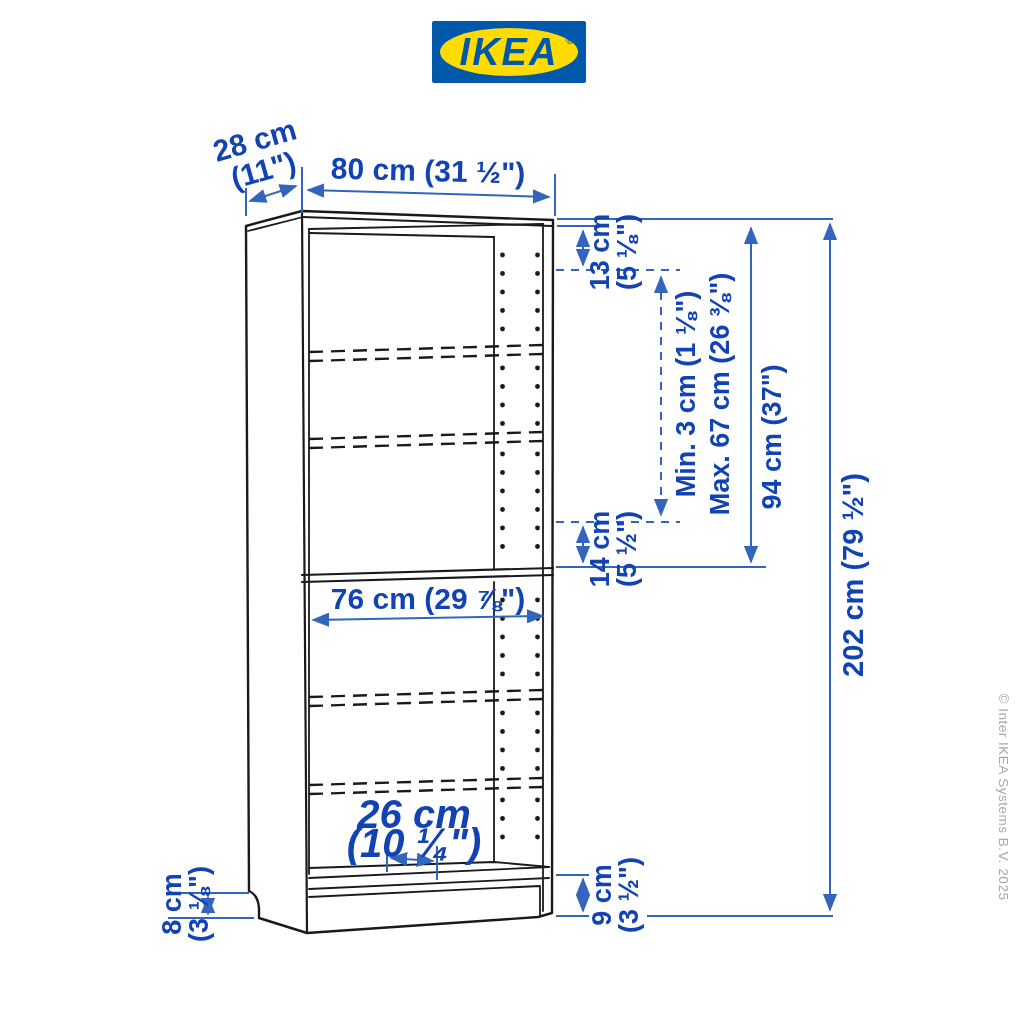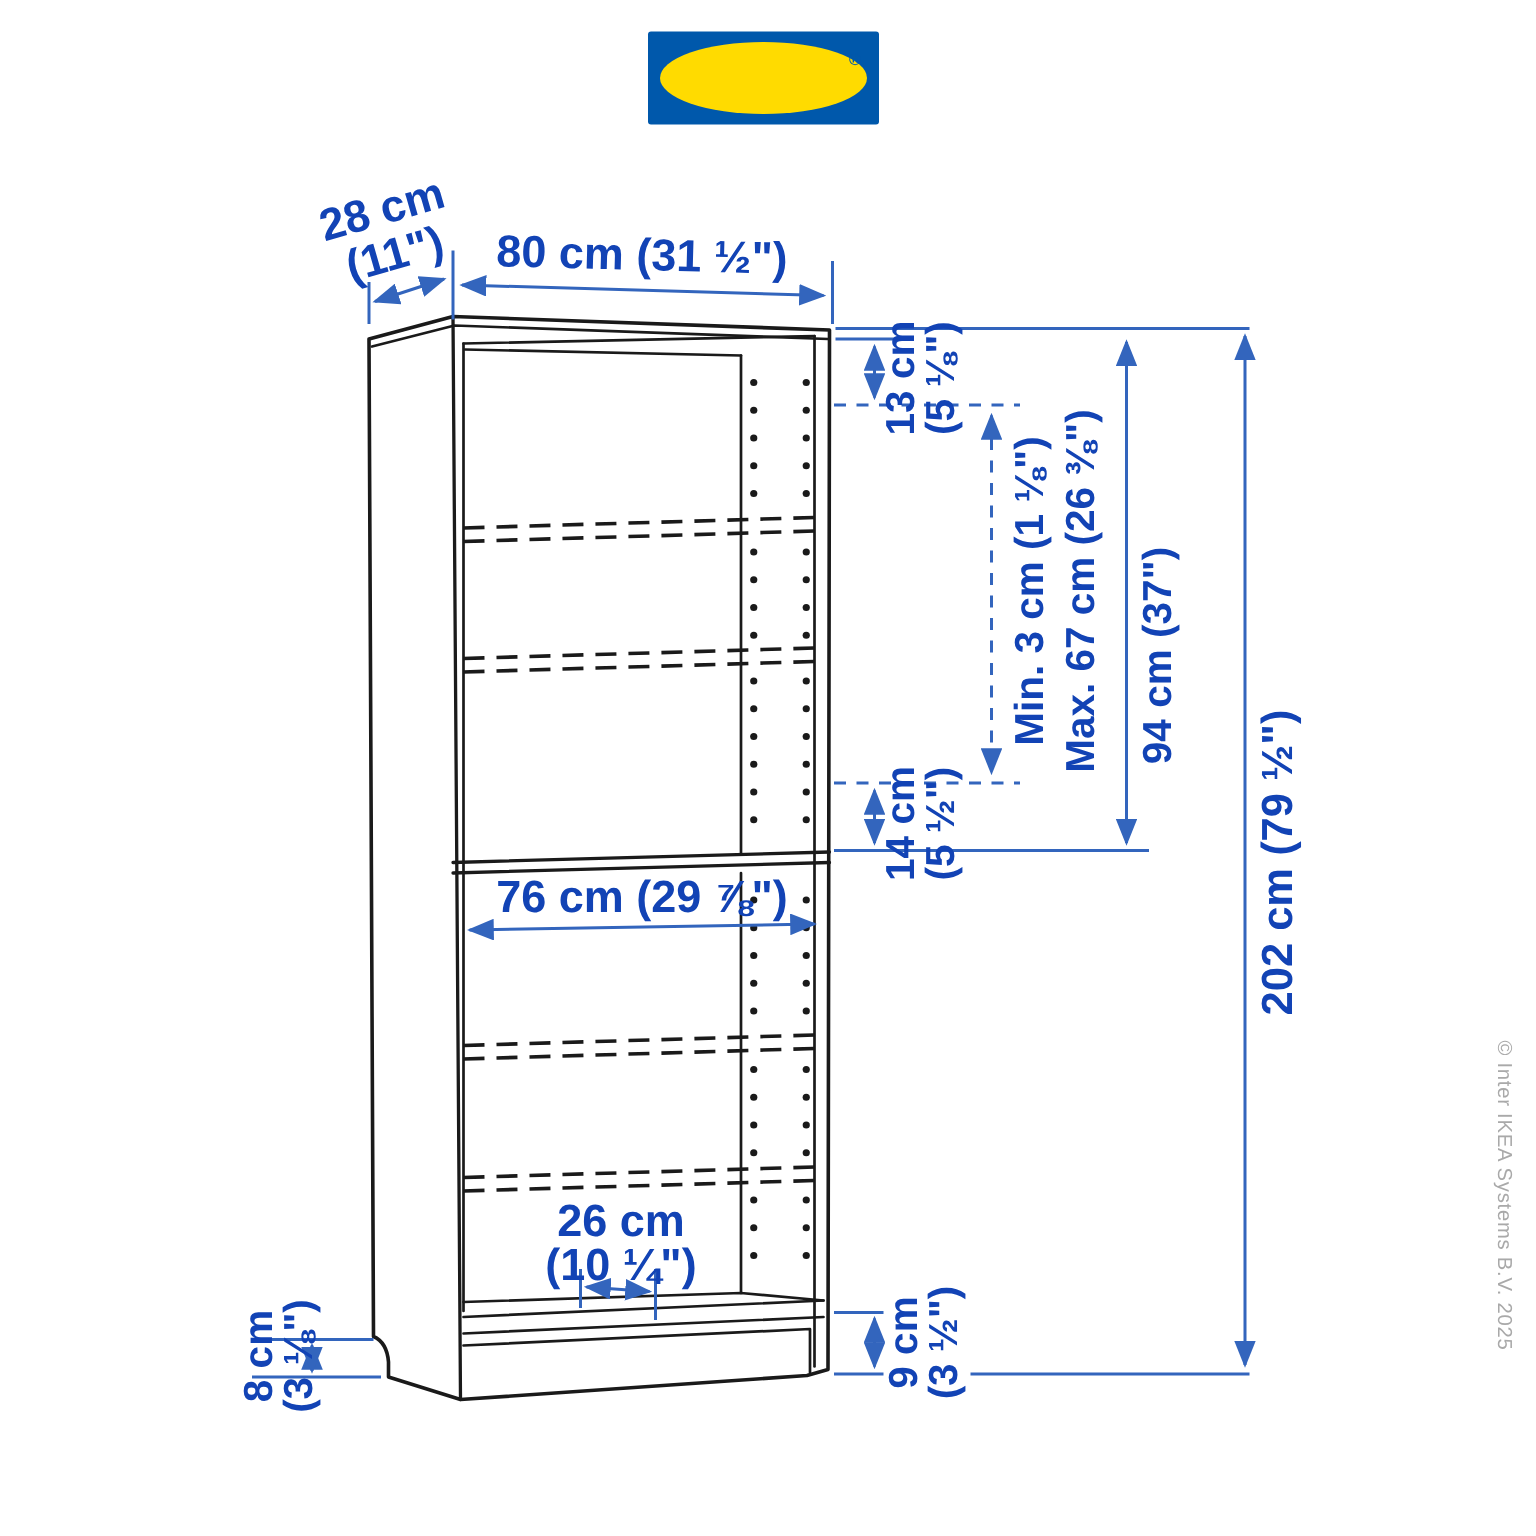--- a/index.html
+++ b/index.html
@@ -27,20 +27,21 @@
     white-space:nowrap;transform-origin:center center;
   }
 </style>
 </head>
 <body>
 
 <div class="canvas">
 
   <div class="logo">
     <div class="logo-ellipse"></div>
+    <div class="logo-text">IKEA</div>
   </div>
   <div class="logo-reg">®</div>
 
   <svg class="svg-layer" width="1024" height="1024" viewBox="0 0 1024 1024">
     <defs>
       <marker id="arr" viewBox="0 0 10 8" refX="9" refY="4" markerWidth="9" markerHeight="7.2" orient="auto-start-reverse">
         <path d="M0,0 L10,4 L0,8 Z" fill="#3365BD"></path>
       </marker>
     </defs>
 
@@ -201,21 +202,21 @@
 
   <div class="lbl" style="left:614px;top:549px;font-size:27px;line-height:27px;transform:translate(-50%,-50%) rotate(-90deg);">
     <div>14 cm</div>
     <div>(5 ½")</div>
   </div>
 
   <div class="lbl" style="left:853px;top:575px;font-size:29px;transform:translate(-50%,-50%) rotate(-90deg);">202 cm (79 ½")</div>
 
   <div class="lbl" style="left:428px;top:599px;font-size:30px;transform:translate(-50%,-50%);">76 cm (29 ⅞")</div>
 
-  <div class="lbl" style="left:414px;top:829px;font-size:30px;line-height:29px;transform:translate(-50%,-50%);">
+  <div class="lbl" style="left:414px;top:829px;font-size:40px;line-height:29px;transform:translate(-50%,-50%);font-style:italic;">
     <div>26 cm</div>
     <div>(10 ¼")</div>
   </div>
 
   <div class="lbl" style="left:186px;top:904px;font-size:27px;line-height:27px;transform:translate(-50%,-50%) rotate(-90deg);">
     <div>8 cm</div>
     <div>(3 ⅛")</div>
   </div>
 
   <div class="lbl" style="left:616px;top:895px;font-size:27px;line-height:27px;transform:translate(-50%,-50%) rotate(-90deg);">

